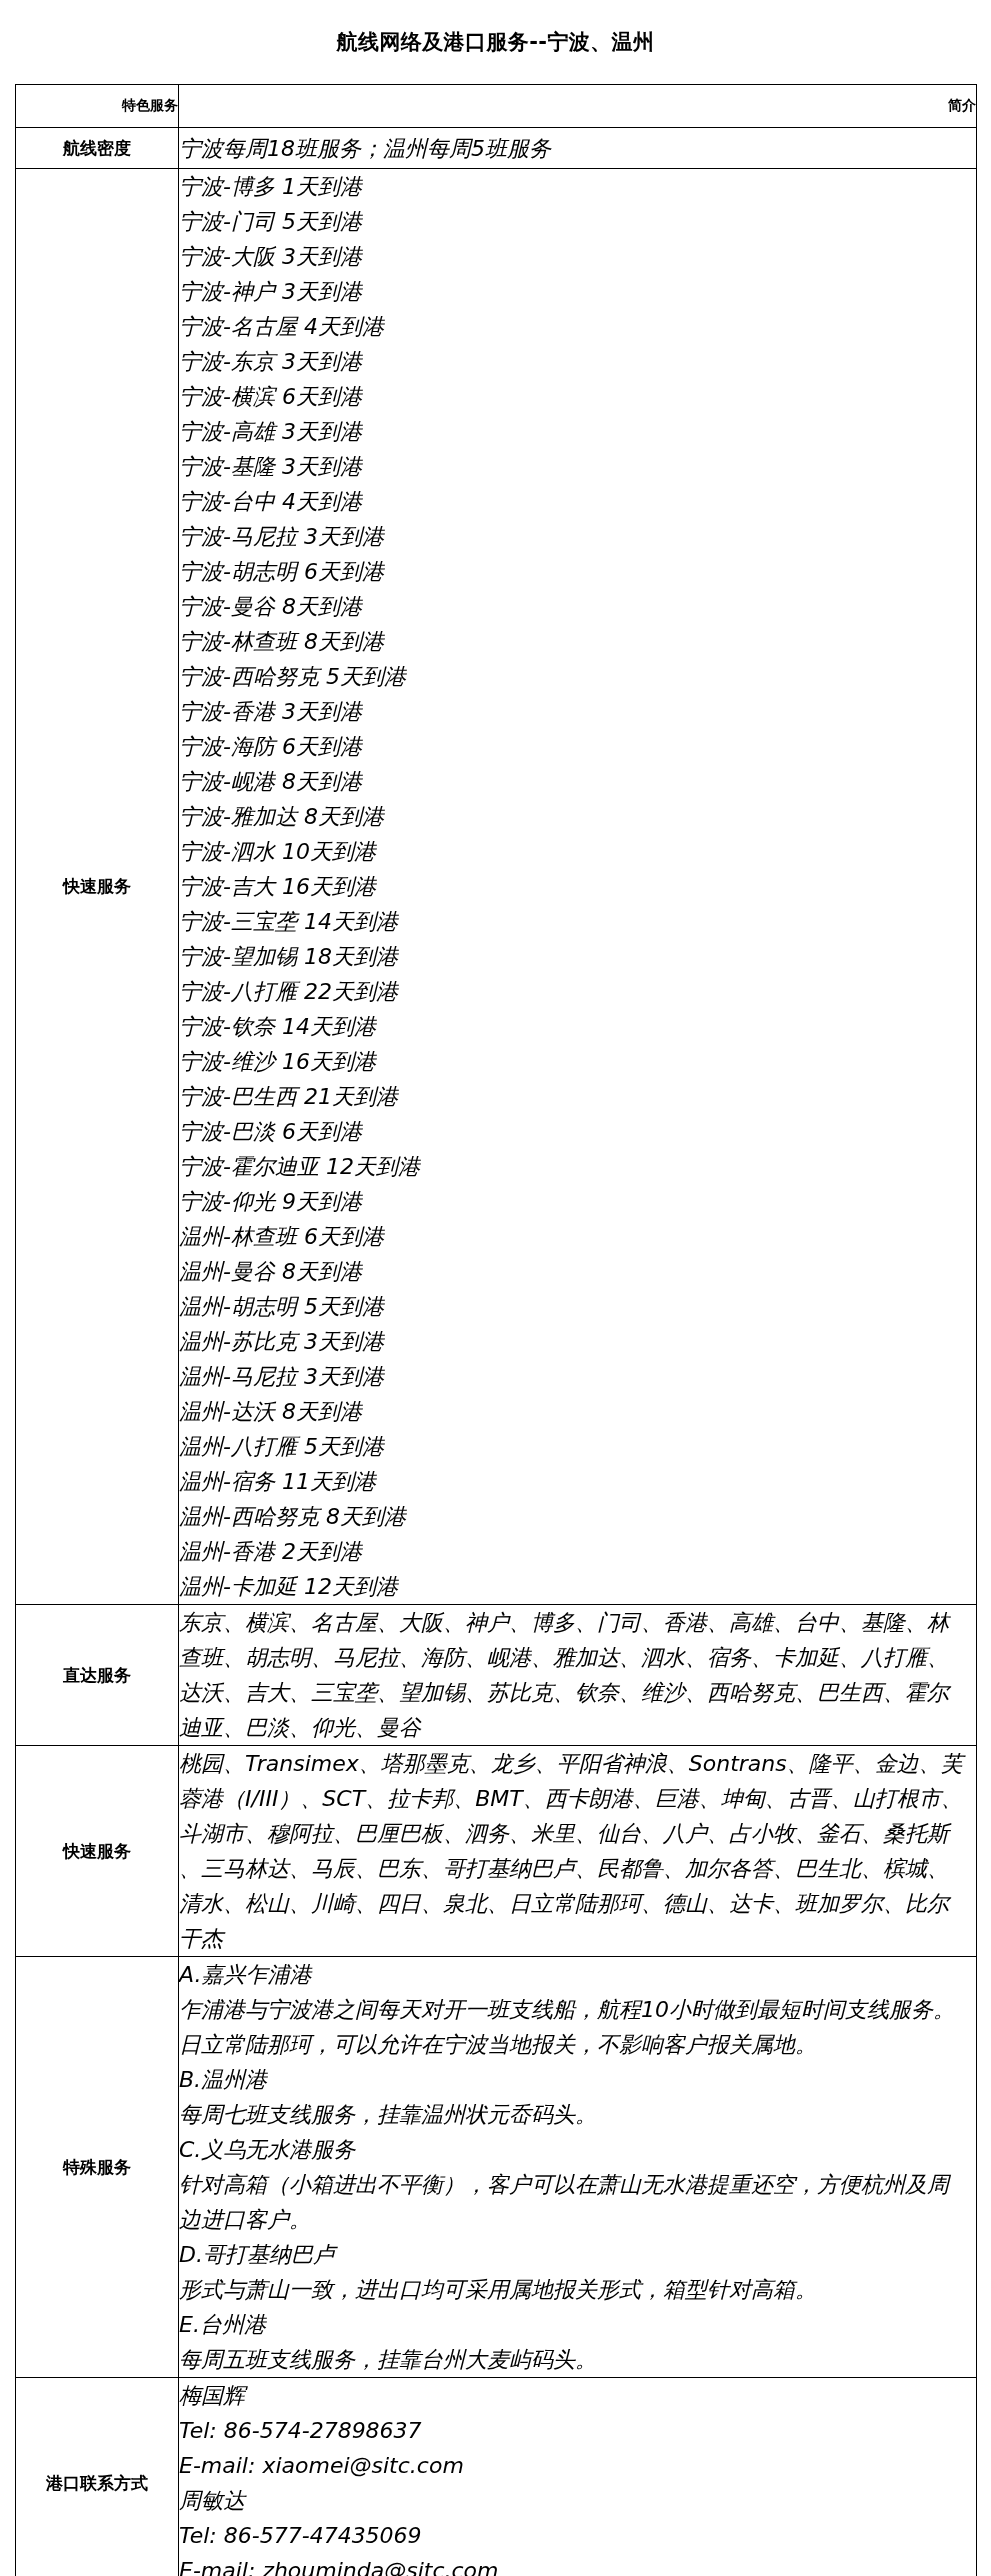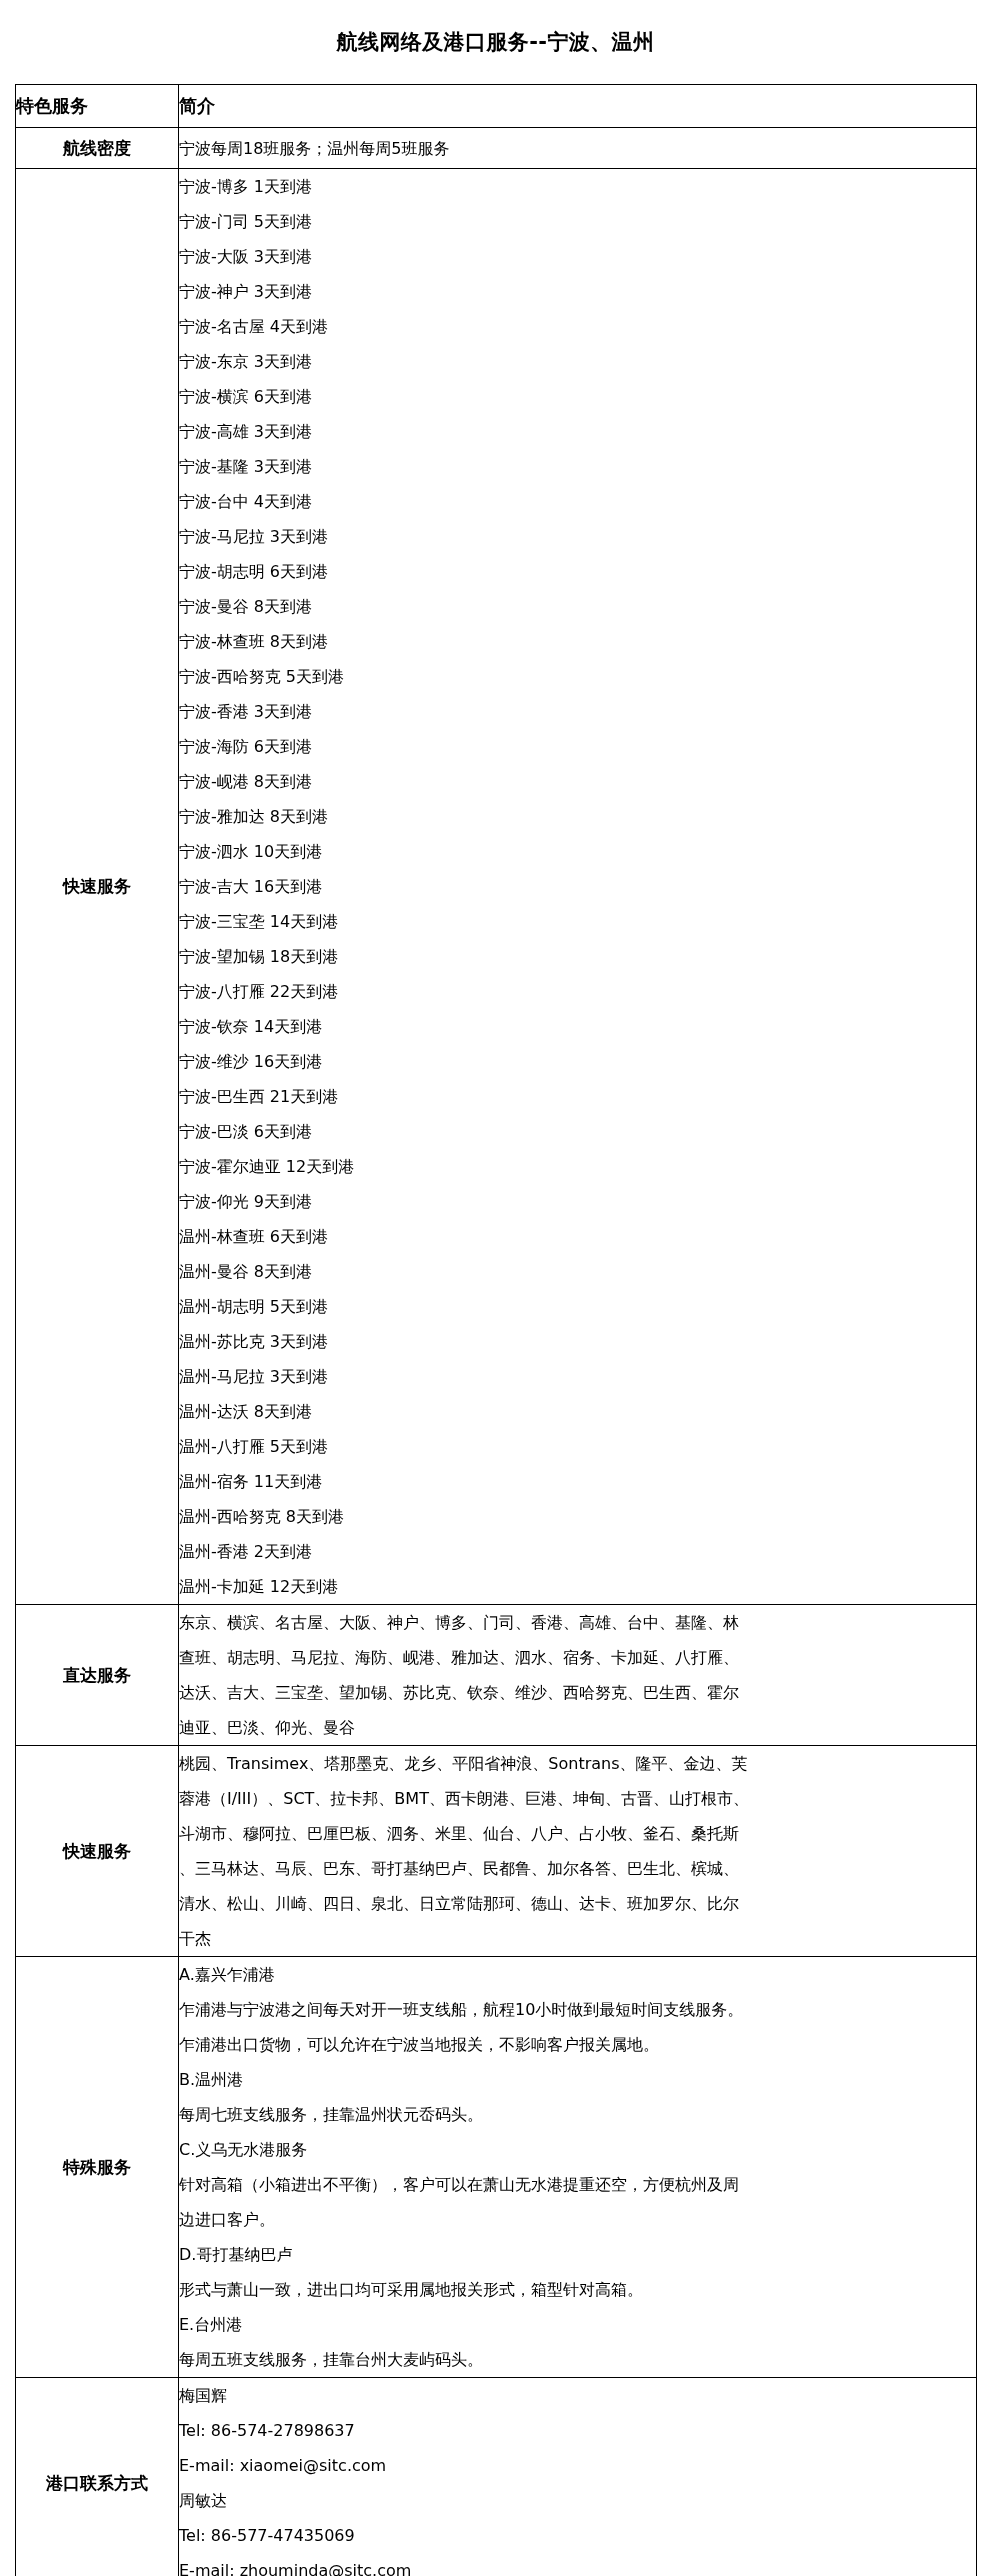--- a/index.html
+++ b/index.html
@@ -30,33 +30,34 @@
   }
   table.main td, table.main th {
     border: 1.7px solid #000000;
     padding: 0;
     vertical-align: middle;
   }
   col.c1 { width: 163px; }
   col.c2 { width: 798px; }
   th {
     font-weight: bold;
-    font-size: 18px;
+    font-size: 14px;
     height: 42px;
-    text-align: left;
+    text-align: right;
   }
   td.label {
     font-weight: bold;
     font-size: 17px;
     text-align: center;
   }
   td.content {
-    font-size: 16px;
+    font-size: 22px;
     padding: 1.7px 8.4px 1.7px 11.7px;
     line-height: 35px;
+    font-style: italic;
   }
   td.content .line { display: block; white-space: nowrap; }
   tr.density td { height: 40px; }
   tr.density td.content { line-height: 37px; }
 </style>
 </head>
 <body>
 
 <div class="title">航线网络及港口服务--宁波、温州</div>
 
@@ -144,21 +145,21 @@
         <span class="line">清水、松山、川崎、四日、泉北、日立常陆那珂、德山、达卡、班加罗尔、比尔</span>
         <span class="line">干杰</span>
       </td>
     </tr>
 
     <tr>
       <td class="label">特殊服务</td>
       <td class="content">
         <span class="line">A.嘉兴乍浦港</span>
         <span class="line">乍浦港与宁波港之间每天对开一班支线船，航程10小时做到最短时间支线服务。</span>
-        <span class="line">乍浦港出口货物，可以允许在宁波当地报关，不影响客户报关属地。</span>
+        <span class="line">日立常陆那珂，可以允许在宁波当地报关，不影响客户报关属地。</span>
         <span class="line">B.温州港</span>
         <span class="line">每周七班支线服务，挂靠温州状元岙码头。</span>
         <span class="line">C.义乌无水港服务</span>
         <span class="line">针对高箱（小箱进出不平衡），客户可以在萧山无水港提重还空，方便杭州及周</span>
         <span class="line">边进口客户。</span>
         <span class="line">D.哥打基纳巴卢</span>
         <span class="line">形式与萧山一致，进出口均可采用属地报关形式，箱型针对高箱。</span>
         <span class="line">E.台州港</span>
         <span class="line">每周五班支线服务，挂靠台州大麦屿码头。</span>
       </td>

